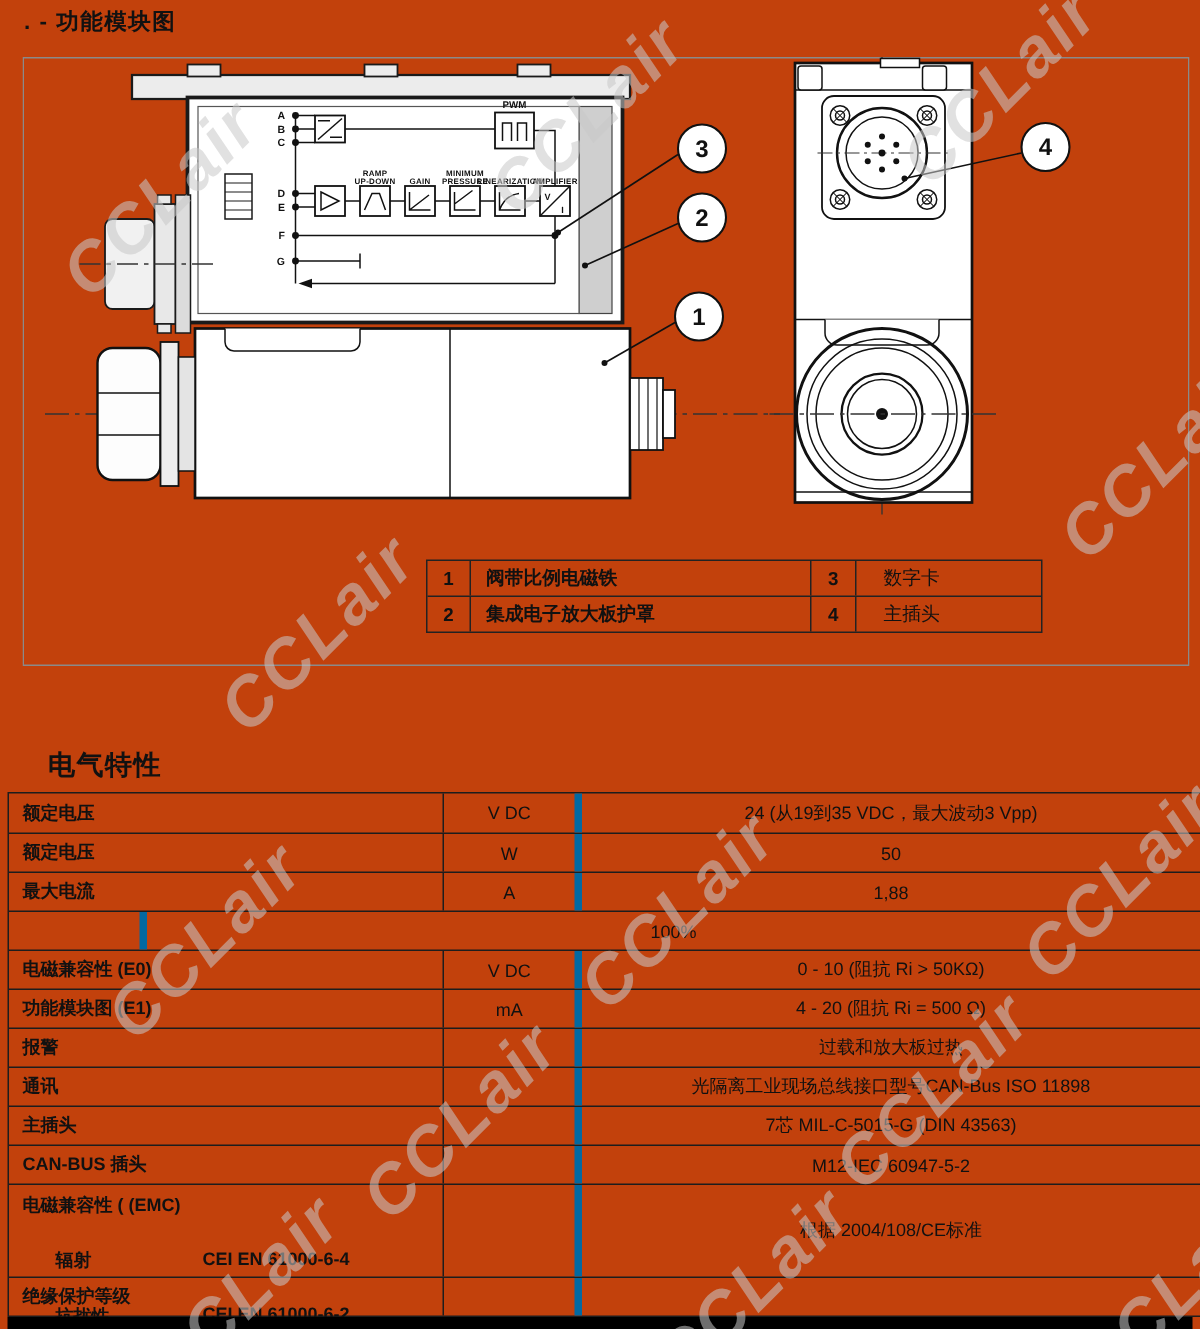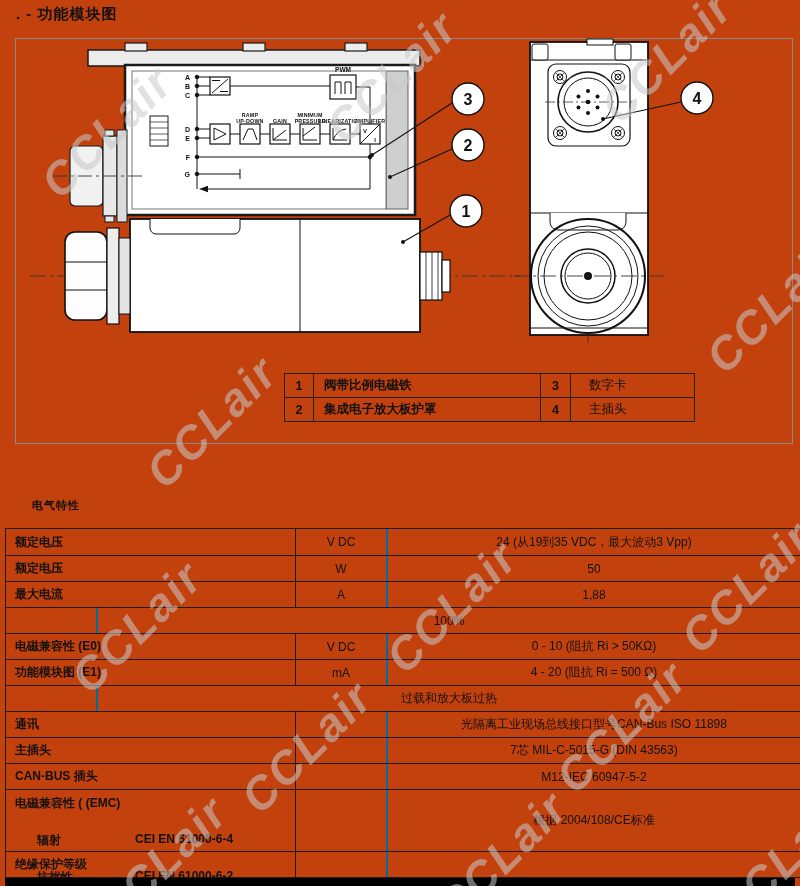--- a/index.html
+++ b/index.html
@@ -1,21 +1,21 @@
 <!DOCTYPE html>
 <html><head>
 <meta charset="utf-8">
 <style>
   html,body{margin:0;padding:0;background:#fff;}
   #page{position:relative;width:800px;height:886px;background:#c2410c;overflow:hidden;
         font-family:"Liberation Sans",sans-serif;color:#111;}
   .abs{position:absolute;}
   
   .doc-title{left:16px;top:5px;font-size:15px;font-weight:bold;letter-spacing:1px;}
-  .sec-title{left:32px;top:498px;font-size:11px;font-weight:bold;letter-spacing:1px;}
+  .sec-title{left:32px;top:498px;font-size:18px;font-weight:bold;letter-spacing:1px;}
   
   #figure{left:15px;top:38px;width:778px;height:406px;}
   #figure svg{position:absolute;left:0;top:0;}
   svg text{font-family:"Liberation Sans",sans-serif;fill:#111;}
   .pinlbl{font-size:7px;font-weight:bold;}
   .blklbl{font-size:5.3px;font-weight:bold;letter-spacing:.2px;}
   .pwmlbl{font-size:6.5px;font-weight:bold;}
   .callout-num{font-size:16px;font-weight:bold;}
   .ampletter{font-size:6px;font-weight:bold;}
   
@@ -28,21 +28,21 @@
   .lc-num2{width:30px;justify-content:center;font-weight:bold;border-right:1px solid #222;}
   .lc-t2{flex:1;padding-left:18px;font-weight:normal;}
   
   .spec-table{left:5px;top:528px;width:796px;border:1.5px solid #1d1d1d;font-size:12px;box-sizing:border-box;background:transparent;}
   .srow{display:flex;box-sizing:border-box;}
   .srow + .srow{border-top:1px solid #1d1d1d;}
   .h26{height:26px;}
   .h62{height:62px;}
   .c-name{width:290px;border-right:1px solid #1d1d1d;display:flex;align-items:center;
           padding-left:9px;font-weight:bold;box-sizing:border-box;}
-  .c-unit{width:92px;border-right:2px solid #0369a1;display:flex;align-items:center;
+  .c-unit{width:92px;border-right:5px solid #0369a1;display:flex;align-items:center;
           justify-content:center;box-sizing:border-box;}
   .c-val{flex:1;display:flex;align-items:center;justify-content:center;text-align:right;}
   .c-name.emc{display:block;padding-top:5px;}
   .emc-sub{display:flex;font-weight:bold;margin-top:20px;}
   .emc-sub .emc-l{width:120px;padding-left:22px;box-sizing:border-box;}
   .bottom-bar{left:5px;top:878px;width:790px;height:8px;background:#000;}
   
   .wm{position:absolute;font-style:italic;font-weight:bold;font-size:46px;color:#c9c9c9;
       opacity:.55;transform:rotate(-45deg);letter-spacing:2px;pointer-events:none;z-index:5;white-space:nowrap;}
   .z0{z-index:1;}
@@ -297,20 +297,21 @@
       <div class="c-name">电磁兼容性 (E0)</div>
       <div class="c-unit">V DC</div>
       <div class="c-val">0 - 10 (阻抗 Ri &gt; 50KΩ)</div>
     </div>
     <div class="srow h26">
       <div class="c-name">功能模块图  (E1)</div>
       <div class="c-unit">mA</div>
       <div class="c-val">4 - 20 (阻抗 Ri = 500 Ω)</div>
     </div>
     <div class="srow h26">
+      <div class="c-name">报警</div>
       <div class="c-unit"></div>
       <div class="c-val">过载和放大板过热</div>
     </div>
     <div class="srow h26">
       <div class="c-name">通讯</div>
       <div class="c-unit"></div>
       <div class="c-val">光隔离工业现场总线接口型号CAN-Bus ISO 11898</div>
     </div>
     <div class="srow h26">
       <div class="c-name">主插头</div>

